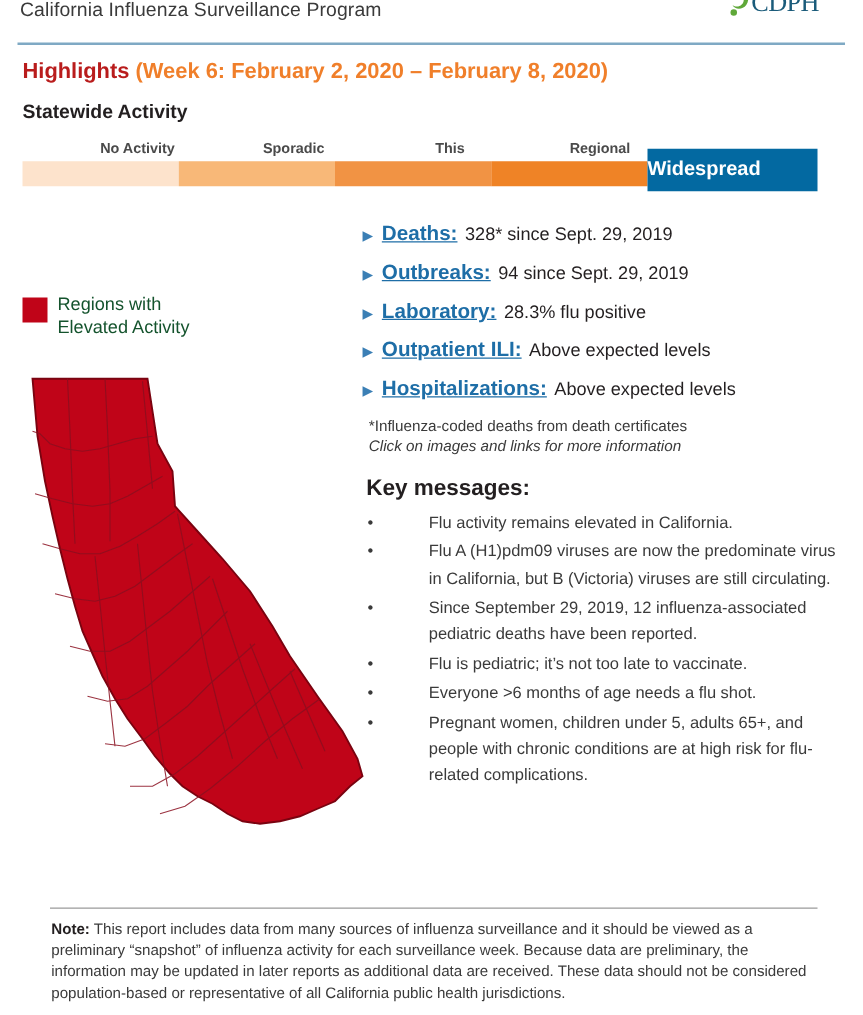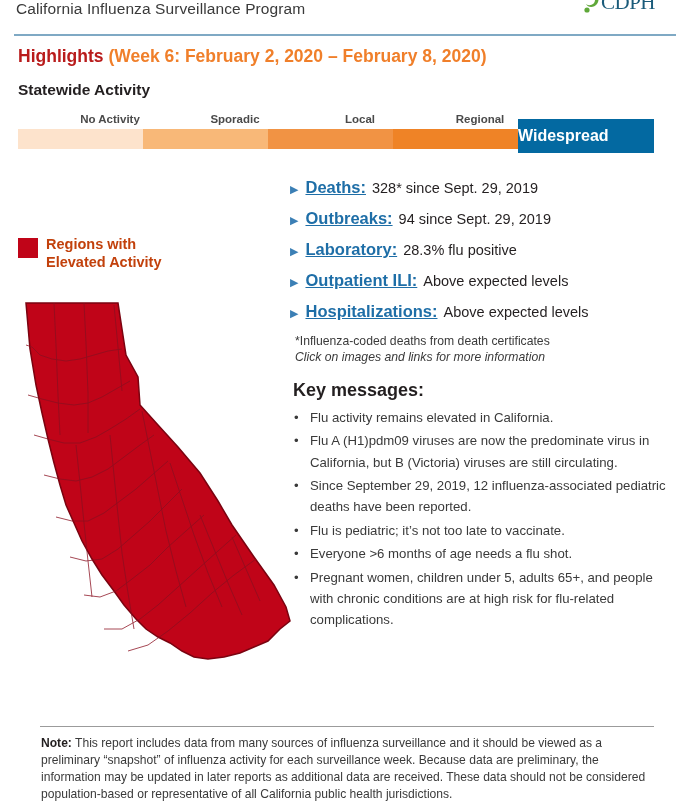--- a/index.html
+++ b/index.html
@@ -149,23 +149,23 @@
   }
   .legend-swatch {
     width: 20px;
     height: 20px;
     background: #c00418;
     margin-top: 2px;
     flex: 0 0 auto;
   }
   .legend-text {
     font-size: 14.5px;
-    font-weight: bold;
+    font-weight: normal;
     line-height: 1.22;
-    color: #c2410c;
+    color: #14532d;
   }
   .map-wrap {
     margin-top: 14px;
     width: 280px;
     height: 400px;
   }
 
   
   .right-col {
     position: absolute;
@@ -220,21 +220,21 @@
     font-size: 13.2px;
     color: #3a3a3a;
     line-height: 1.62;
     margin-bottom: 2px;
   }
   .key-dot {
     width: 16px;
     flex: 0 0 16px;
     color: #3a3a3a;
   }
-  .key-text { flex: 1; }
+  .key-text { flex: 1; margin-left: 33px; }
 
   
   .note-rule {
     position: absolute;
     left: 40px;
     top: 726px;
     width: 614px;
     height: 1px;
     background: #9b9b9b;
   }
@@ -270,21 +270,21 @@
   <span class="hl">Highlights</span>
   <span class="hl-rest">(Week 6: February 2, 2020 – February 8, 2020)</span>
 </div>
 
 <div class="section-title">Statewide Activity</div>
 
 <div class="scale-wrap">
   <div class="scale-labels">
     <span style="left:20px; width:120px;">No Activity</span>
     <span style="left:145px; width:120px;">Sporadic</span>
-    <span style="left:270px; width:120px;">Local</span>
+    <span style="left:270px; width:120px;">This</span>
     <span style="left:390px; width:120px;">Regional</span>
   </div>
   <div class="scale-bar">
     <div class="scale-seg s1"></div>
     <div class="scale-seg s2"></div>
     <div class="scale-seg s3"></div>
     <div class="scale-seg s4"></div>
     <div class="scale-seg s5">
       <span class="wide-label">Widespread</span>
     </div>

